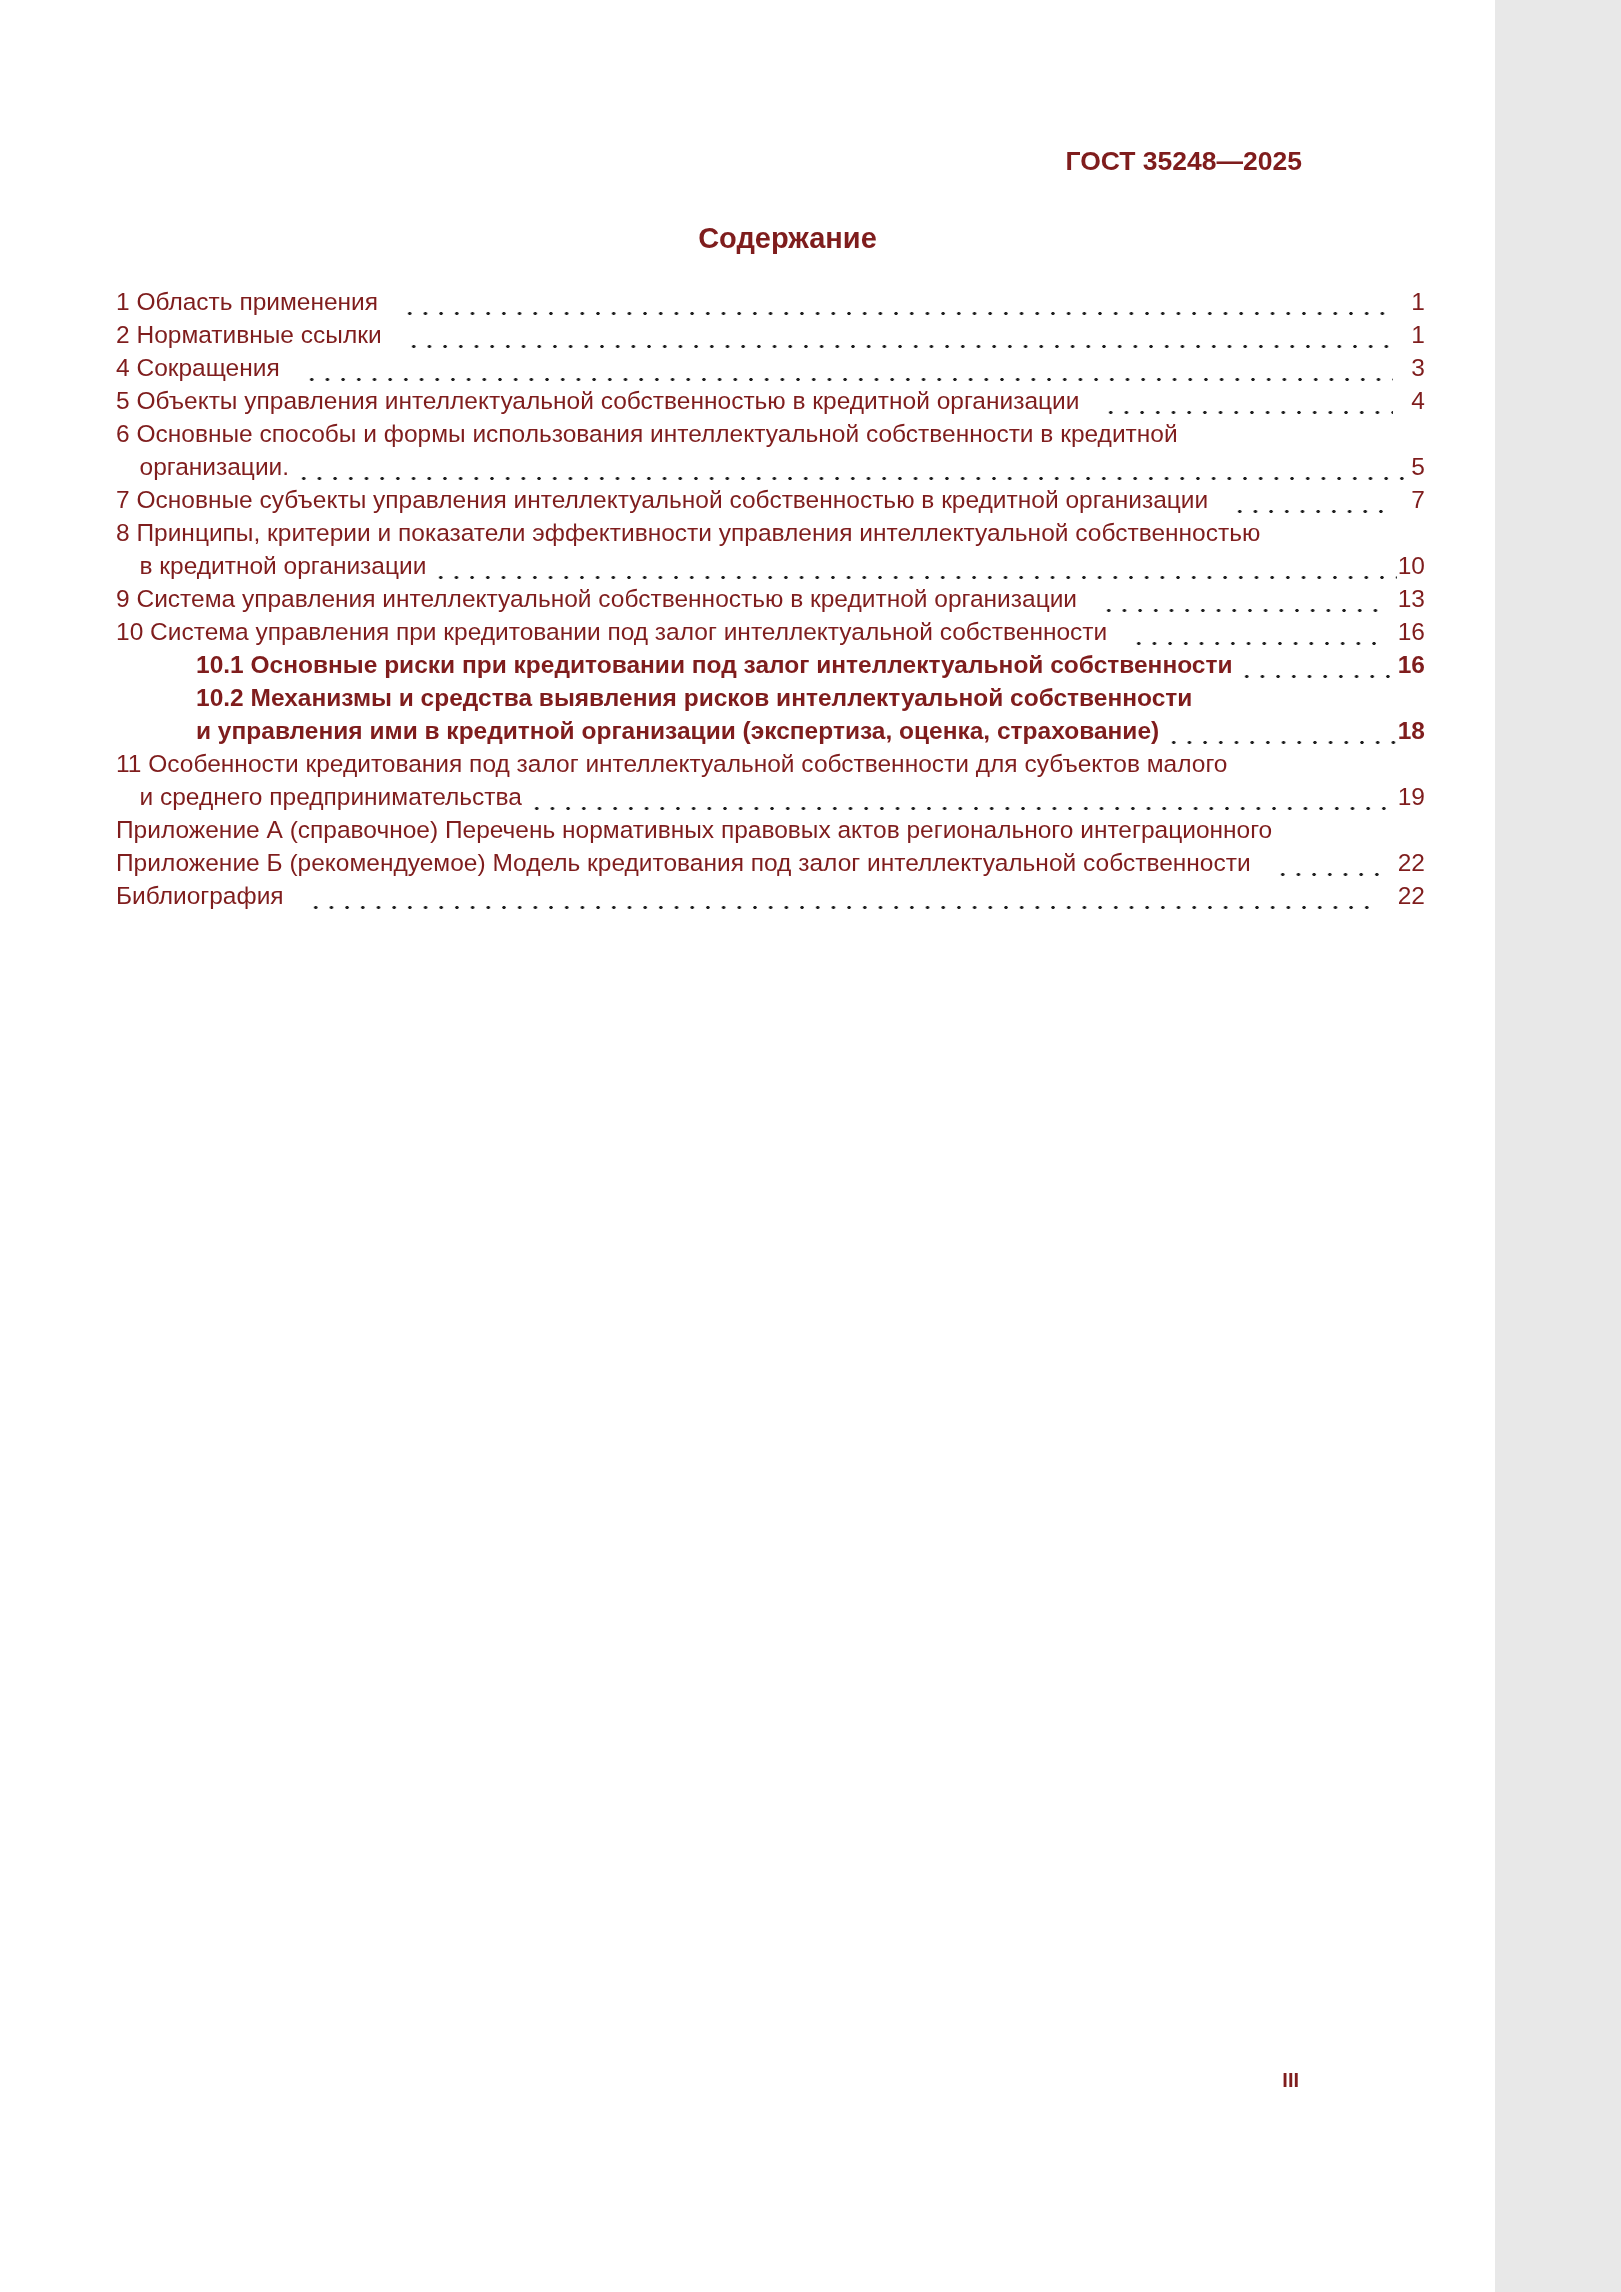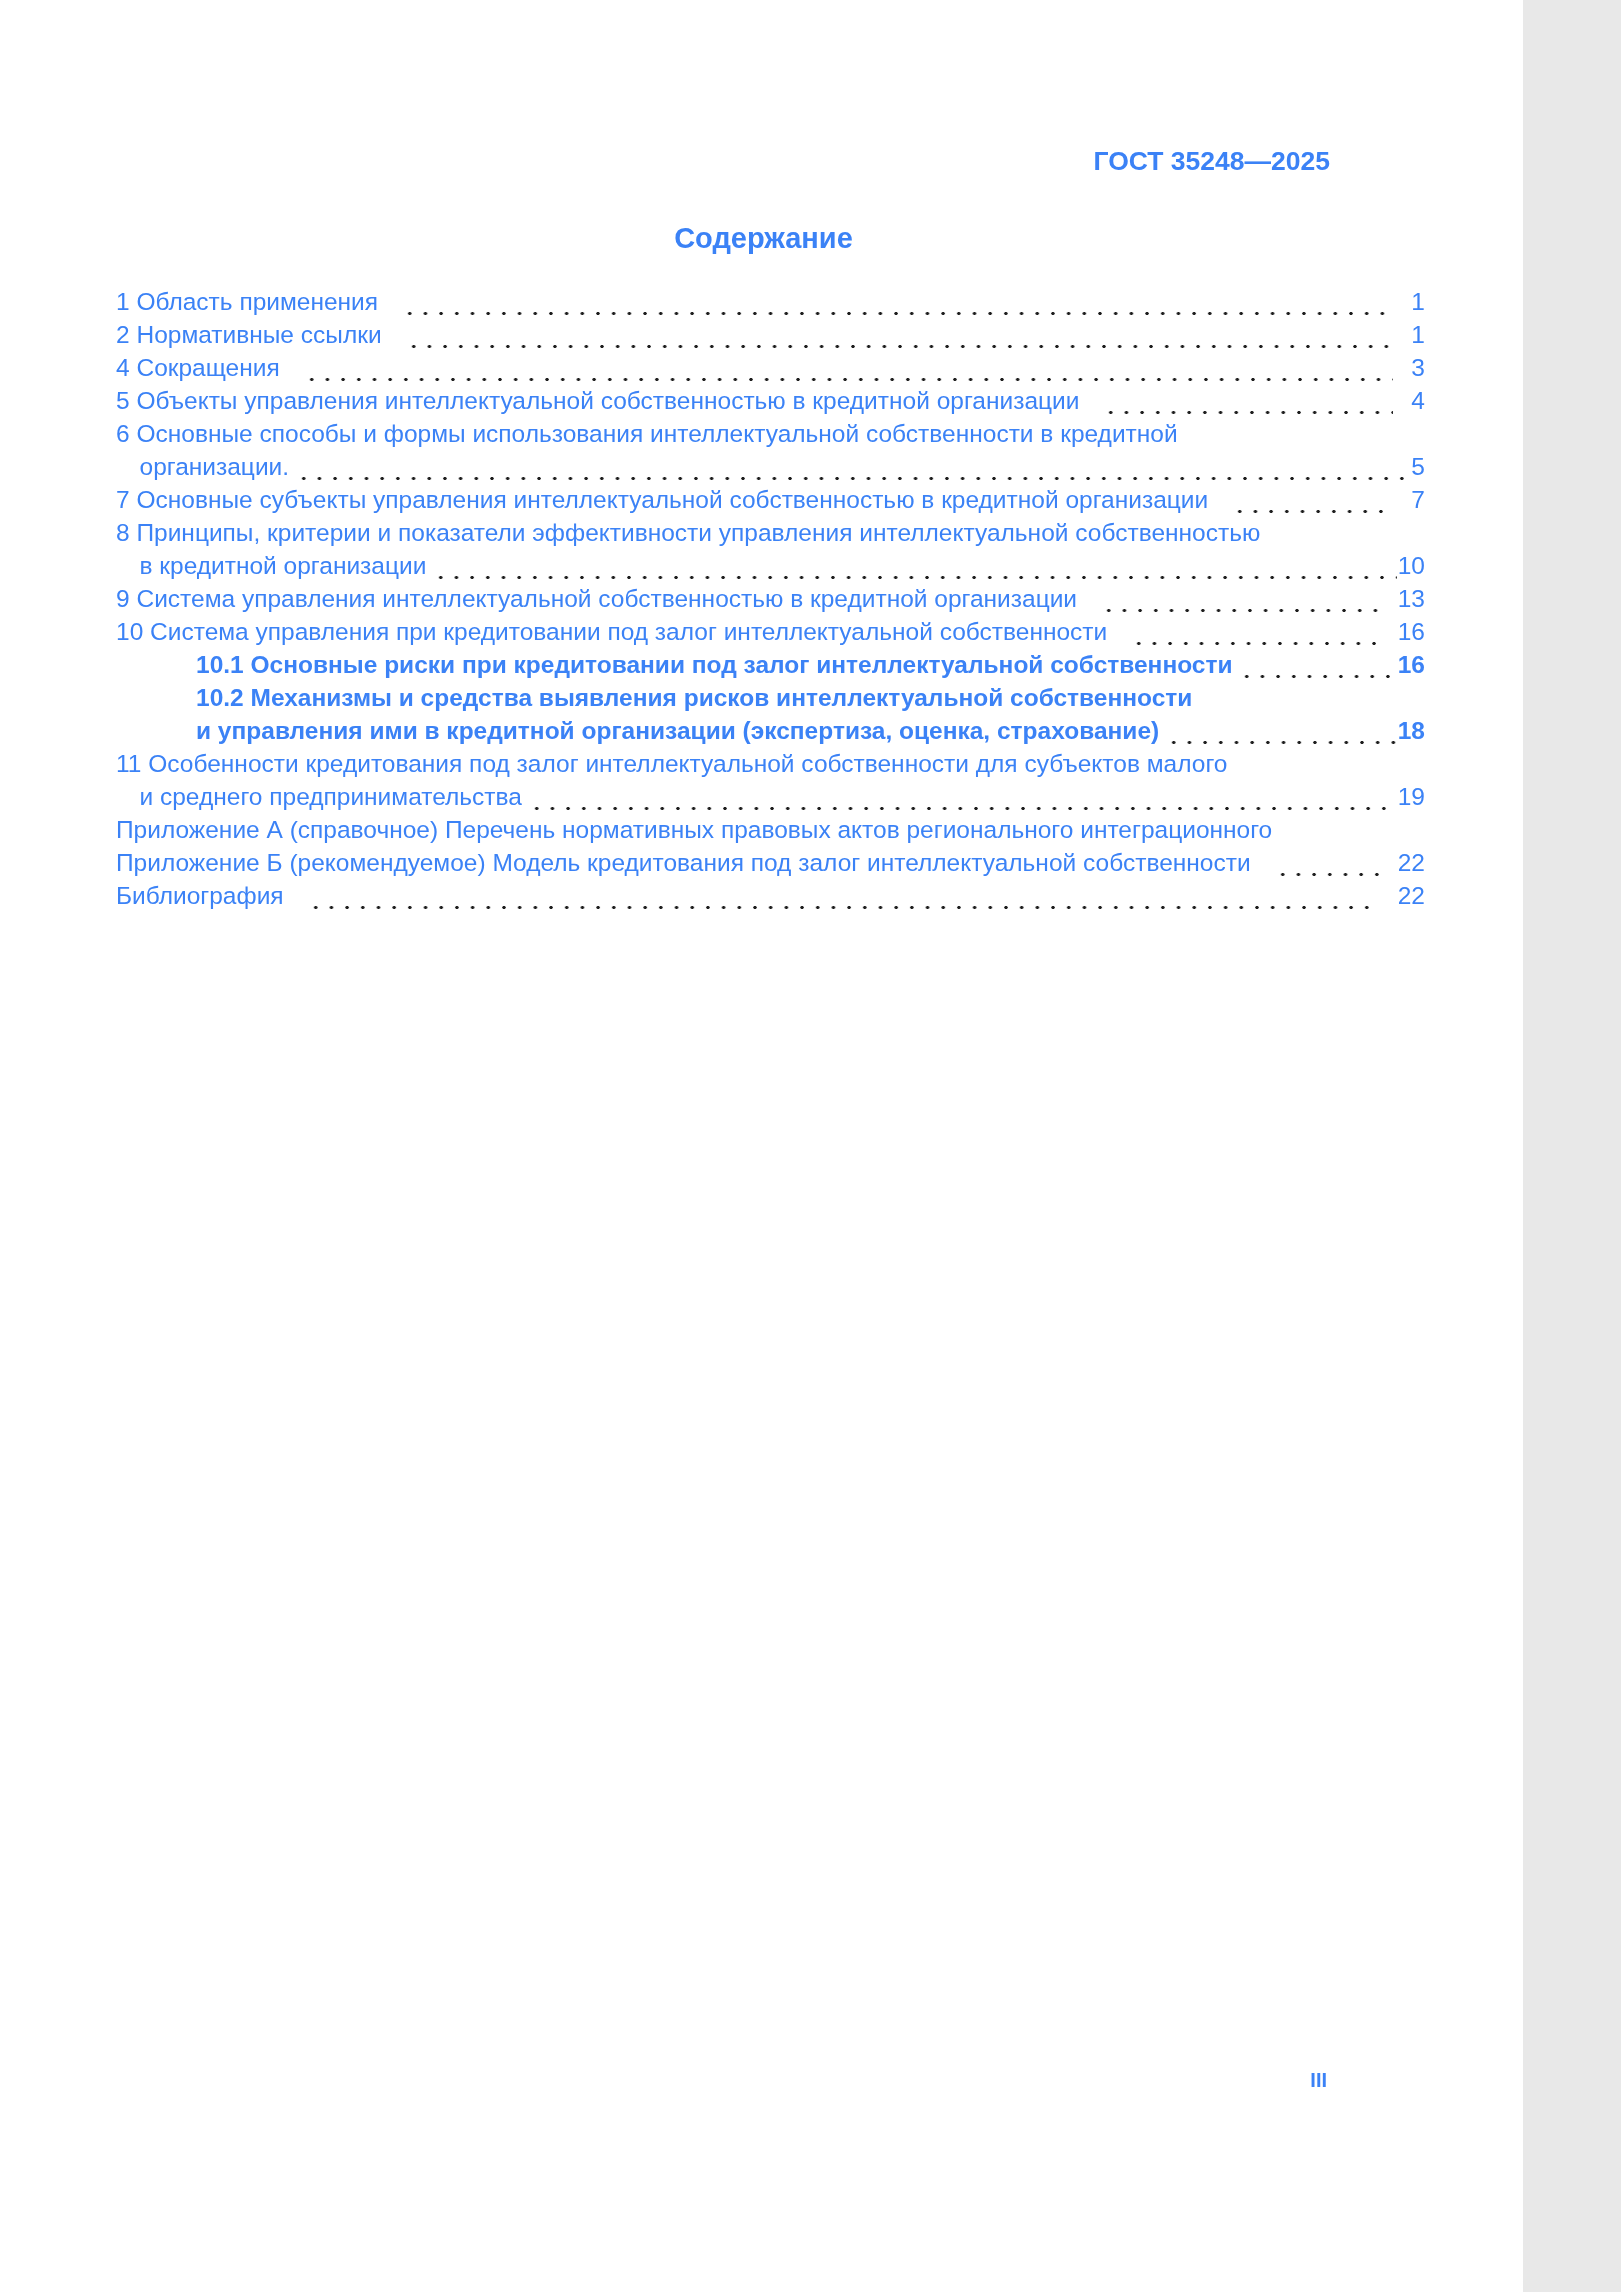--- a/index.html
+++ b/index.html
@@ -2,39 +2,38 @@
 <html><head>
 <meta charset="utf-8">
 <style>
   html, body { margin: 0; padding: 0; background: #e8e8e8; }
   .page {
     position: relative;
     width: 1495px;
     height: 2293px;
     background: #ffffff;
     font-family: "Liberation Sans", sans-serif;
-    color: #3b82f6;
+    color: #7f1d1d;
     overflow: hidden;
-    padding-left: 28px;
   }
   .doc-header {
     position: absolute;
     top: 146px;
     left: 116px;
     right: 193px;
     text-align: right;
     font-size: 26.5px;
     line-height: 30px;
     font-weight: bold;
     white-space: nowrap;
   }
   .doc-title {
     position: absolute;
     top: 222px;
-    left: 108px;
+    left: 132px;
     width: 1311px;
     margin: 0;
     text-align: center;
     font-size: 29px;
     line-height: 32px;
     font-weight: bold;
   }
   .toc {
     position: absolute;
     top: 285px;

